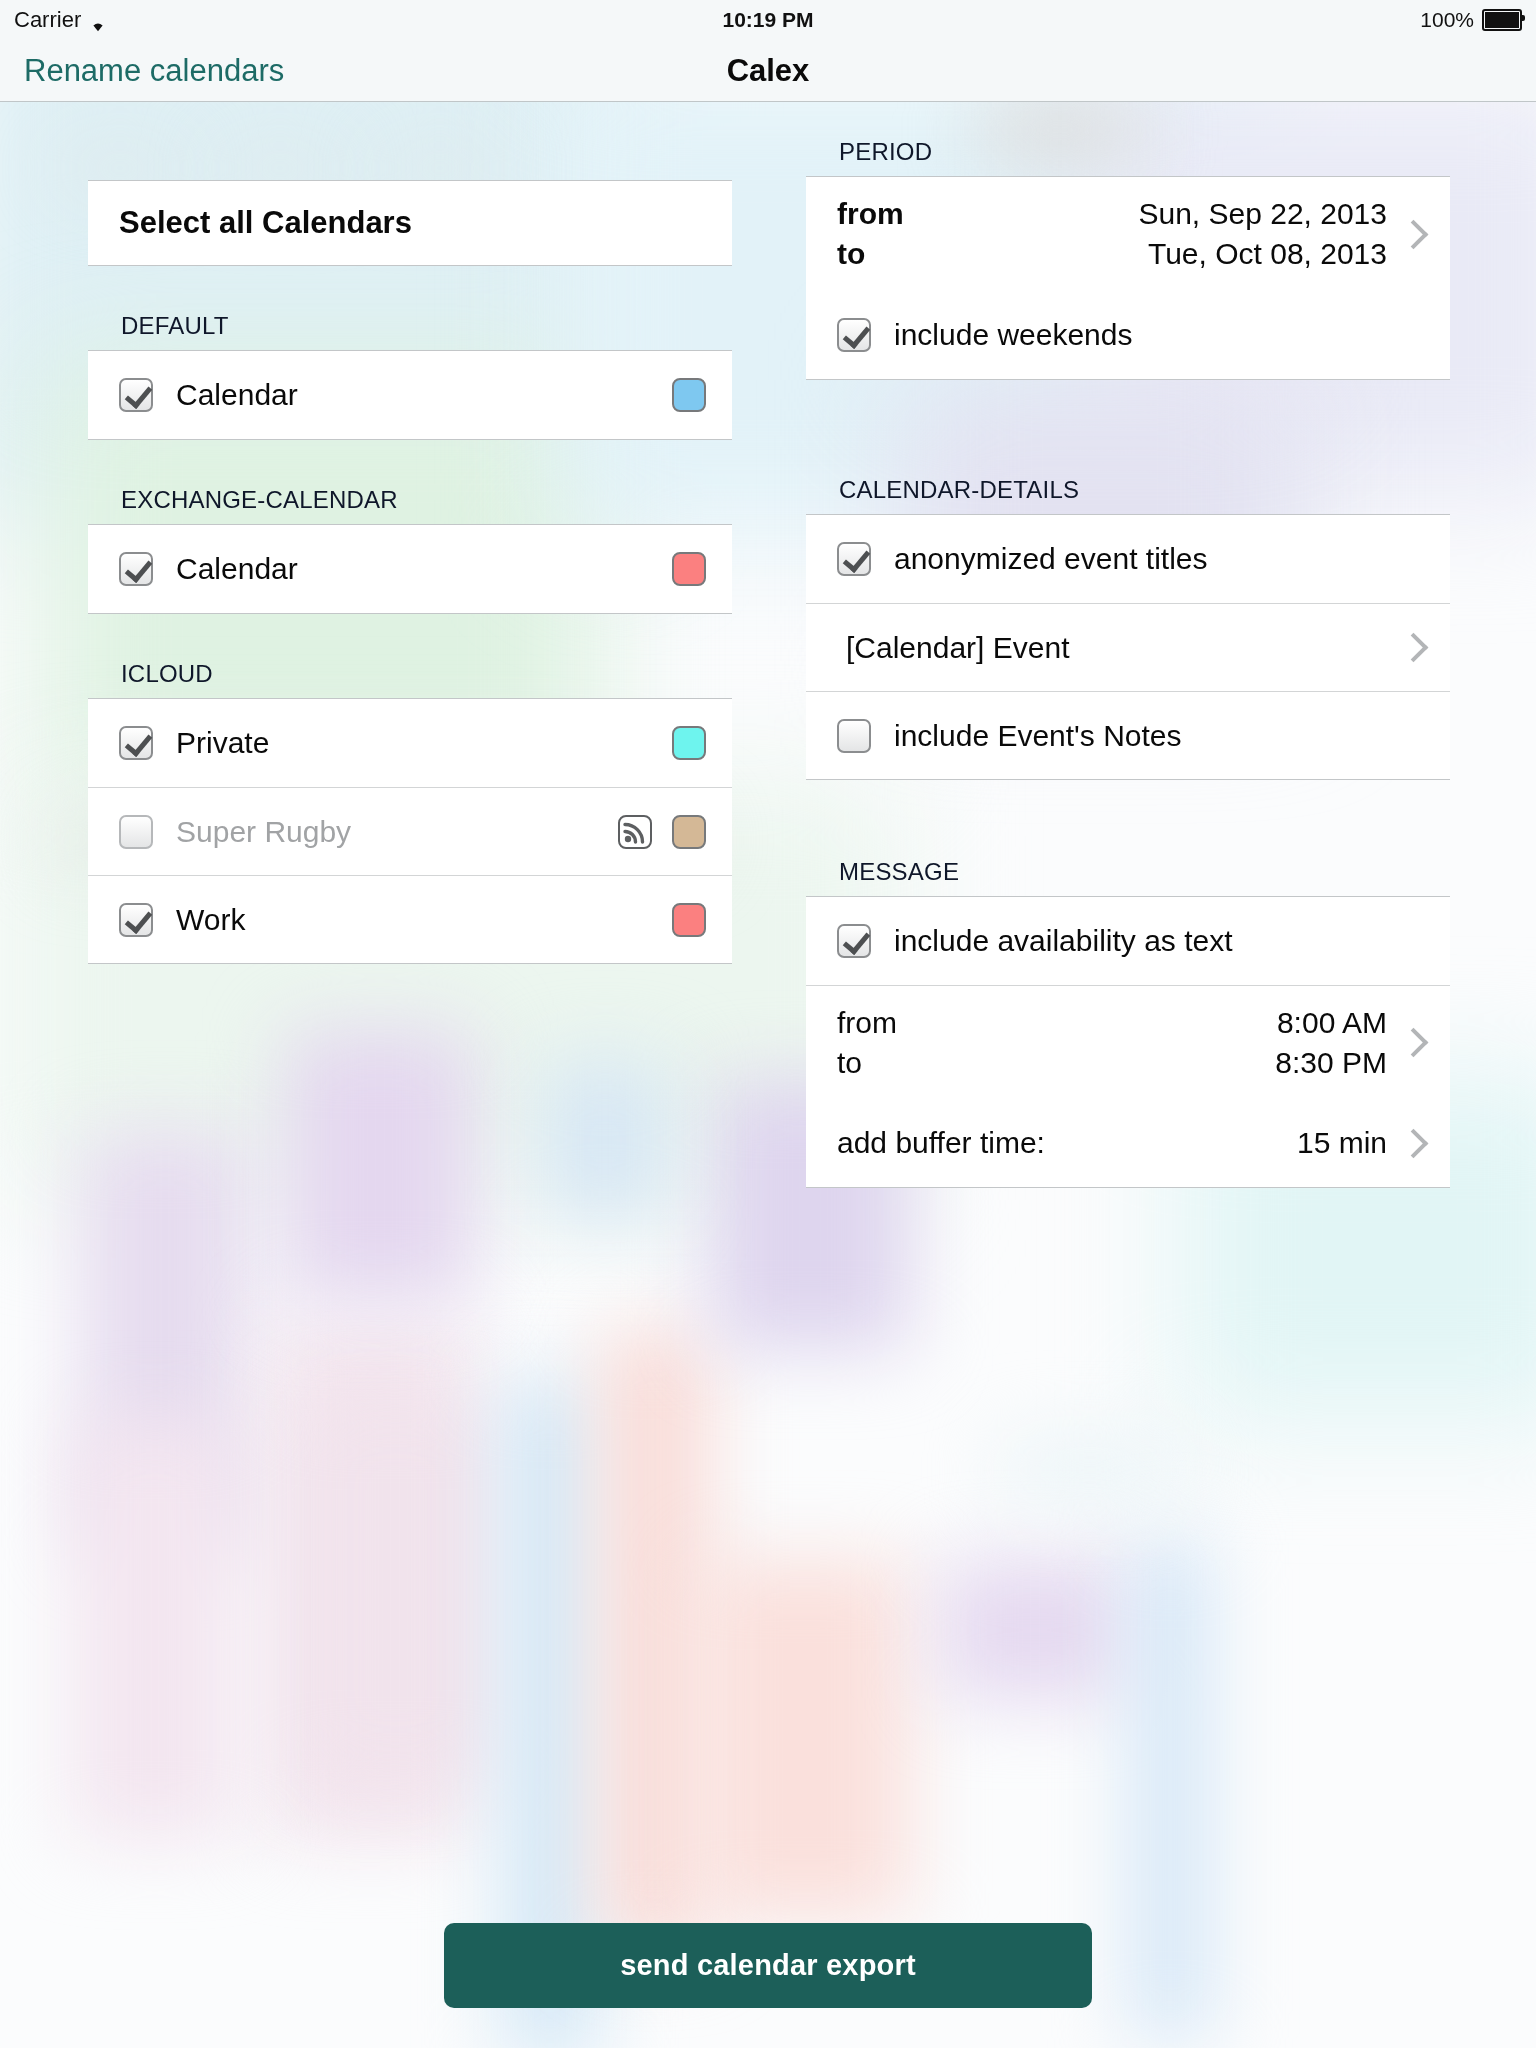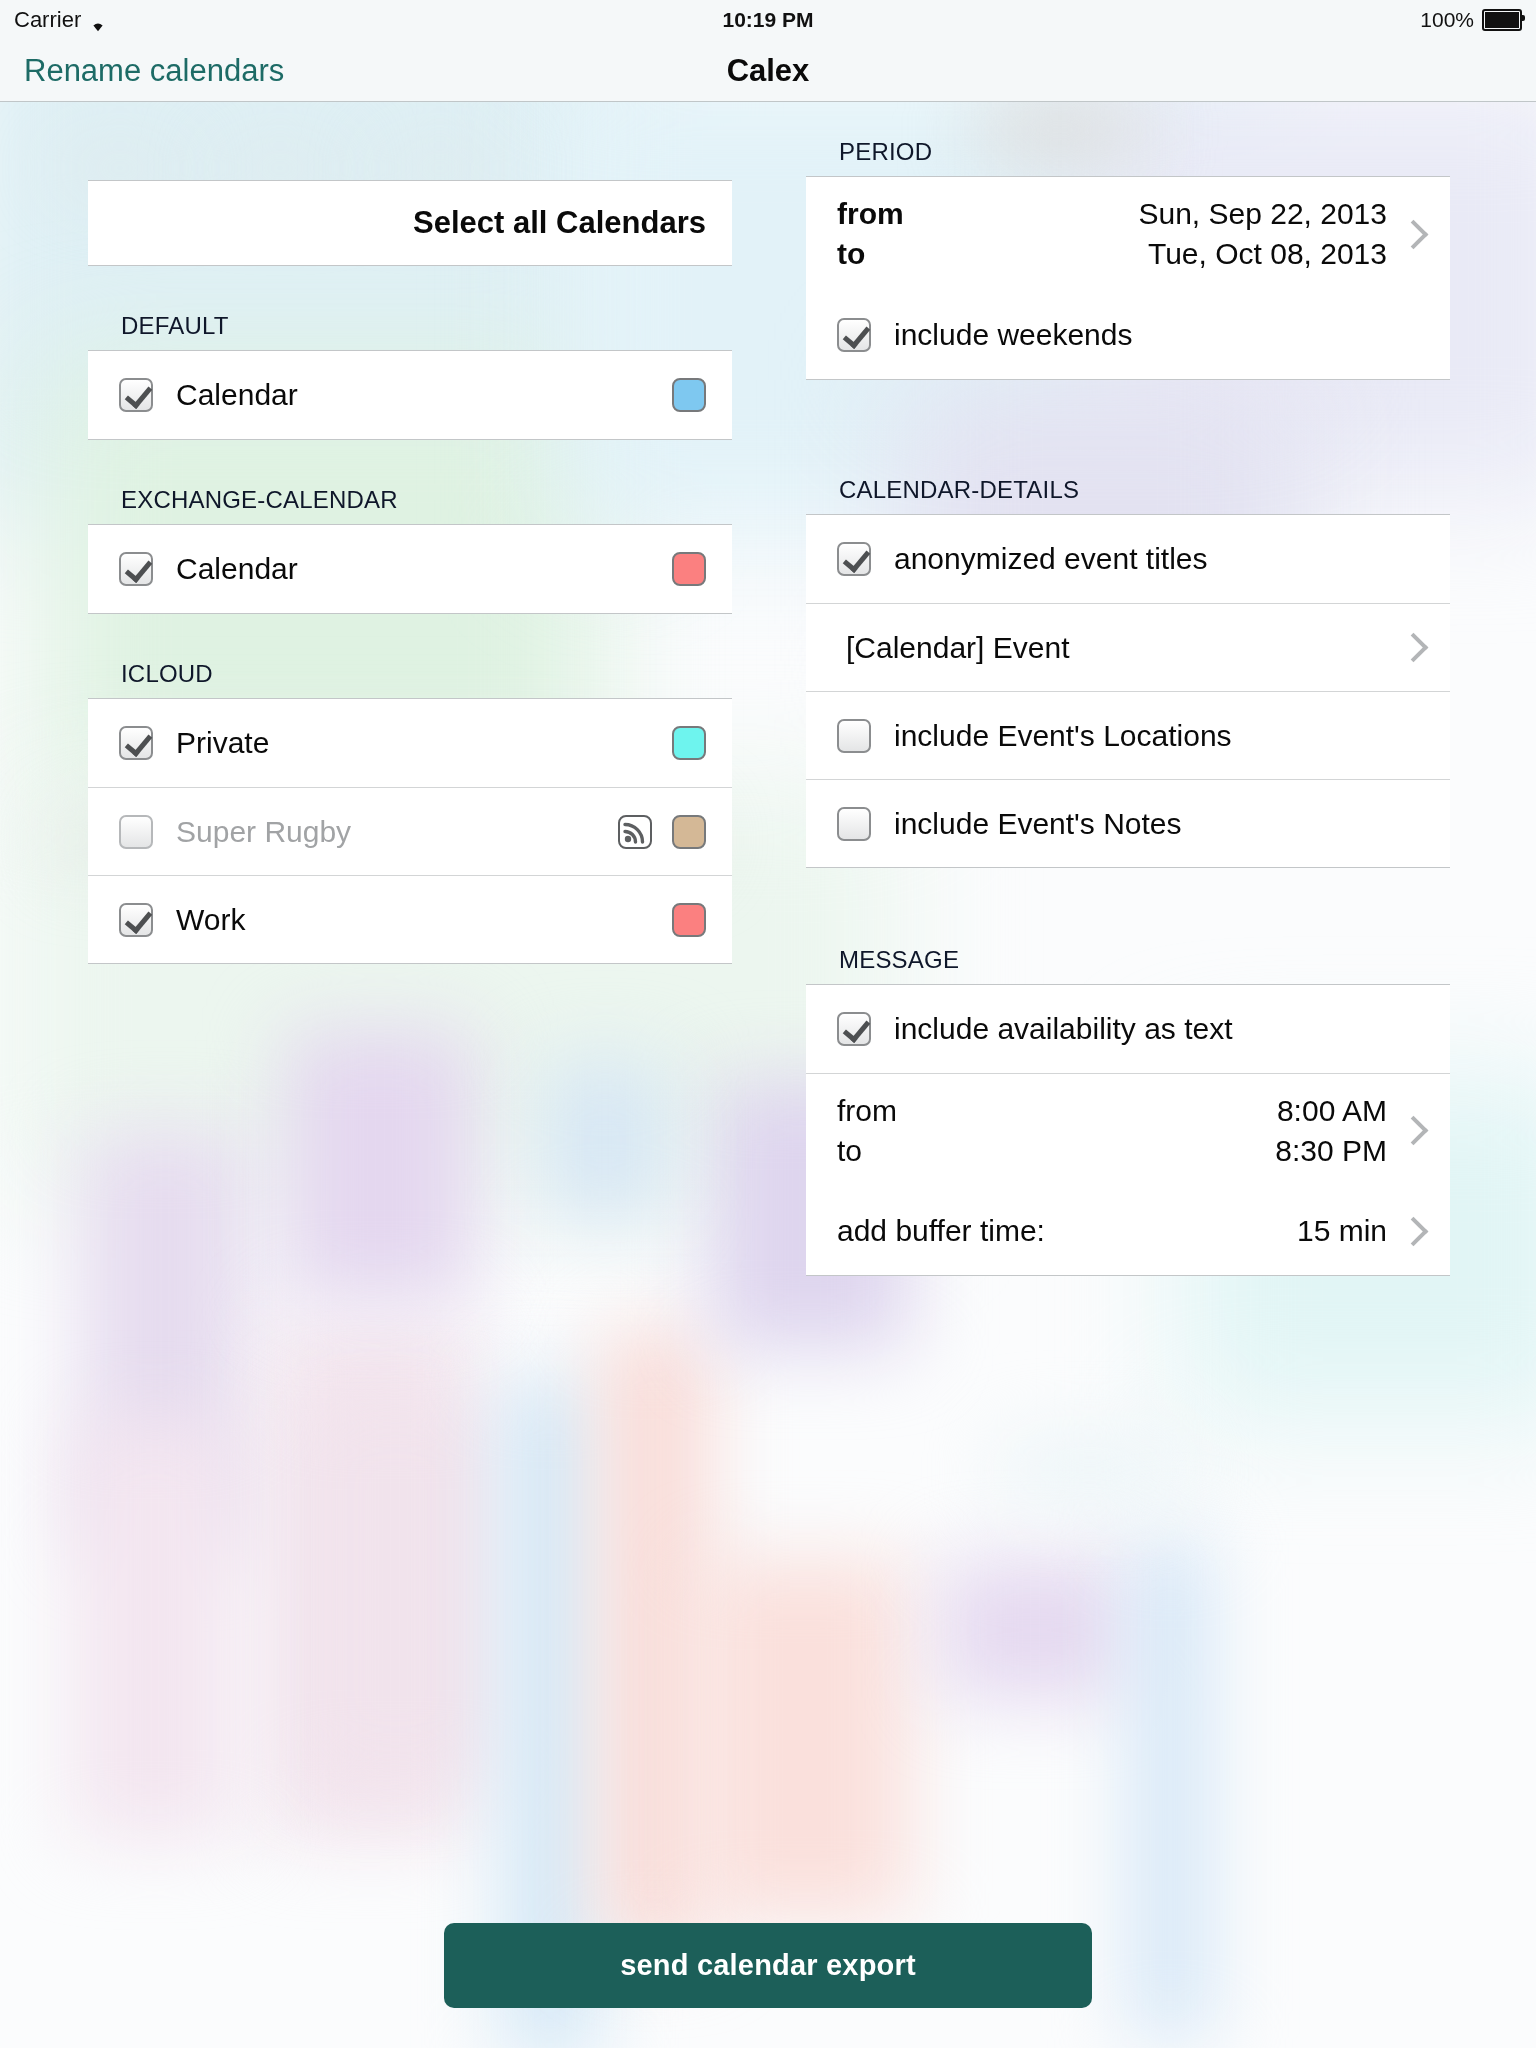--- a/index.html
+++ b/index.html
@@ -222,21 +222,21 @@
     width: 17px; height: 17px;
     border: solid #b3b5b7;
     border-width: 4px 4px 0 0;
     transform: rotate(45deg);
     flex: 0 0 auto;
     margin-left: 16px;
   }
 
   
   .selectall {
-    justify-content: flex-end;
+    justify-content: flex-start;
     min-height: 84px;
   }
   .selectall .row-label {
     font-size: 31px;
     font-weight: bold;
   }
 
   
   .row-2line {
     display: flex;
@@ -438,24 +438,20 @@
         <div class="cbox checked"></div>
         <div class="row-label">anonymized event titles</div>
       </div>
       <div class="row">
         <div class="row-label" style="margin-left:9px">[Calendar] Event</div>
         <div class="spacer"></div>
         <div class="chev"></div>
       </div>
       <div class="row">
         <div class="cbox"></div>
-        <div class="row-label">include Event's Locations</div>
-      </div>
-      <div class="row">
-        <div class="cbox"></div>
         <div class="row-label">include Event's Notes</div>
       </div>
     </div>
 
     <div class="gap-md"></div>
 
     <div class="group-header">MESSAGE</div>
     <div class="card">
       <div class="row">
         <div class="cbox checked"></div>

